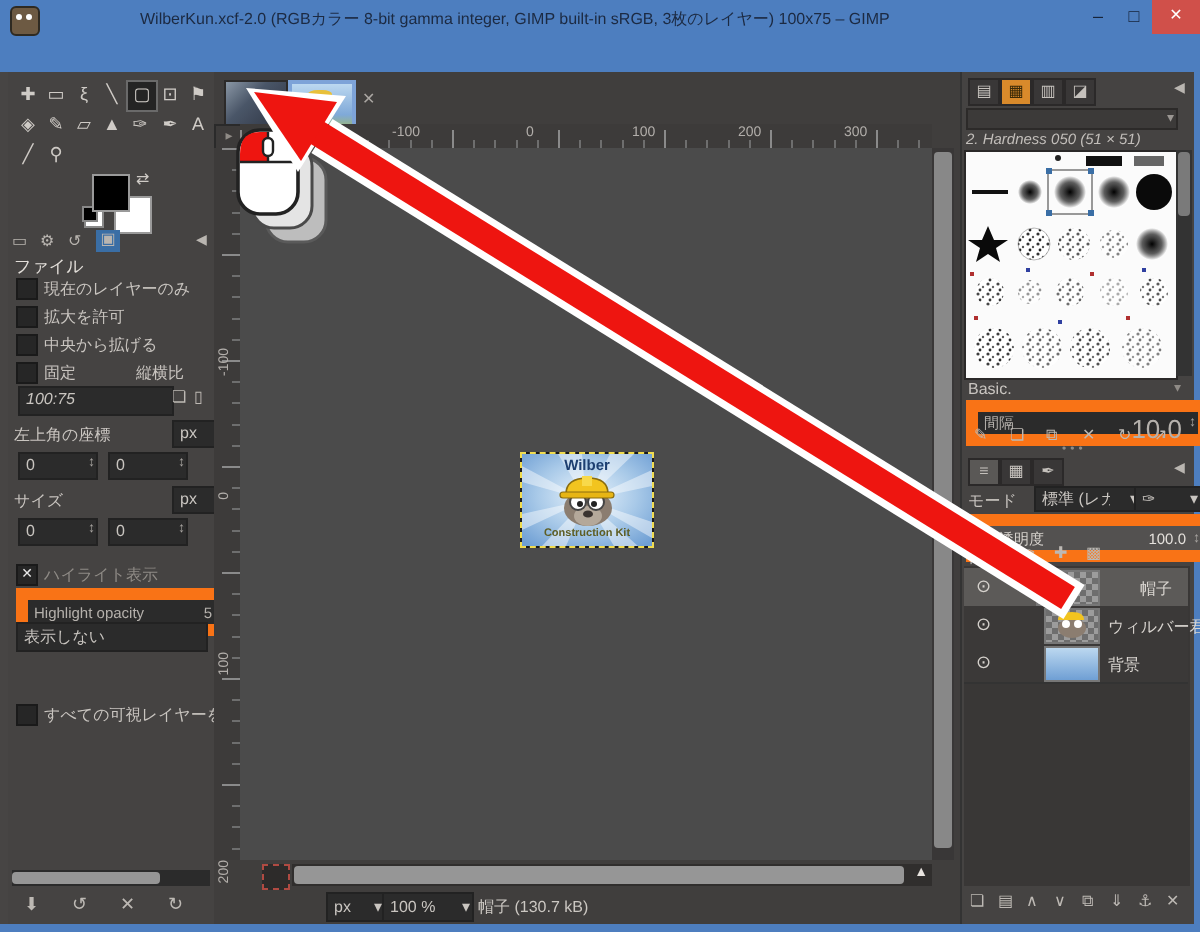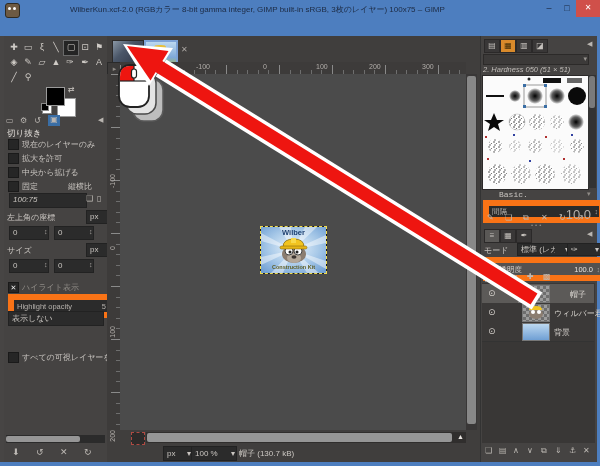--- a/index.html
+++ b/index.html
@@ -106,21 +106,21 @@
     <div class="abs fg"></div>
     <div class="abs swap">⇄</div>
     <div class="abs mini-fgbg"></div>
 
     <div class="abs dock-tab-row" style="left:2px;top:80px;">▭</div>
     <div class="abs dock-tab-row" style="left:16px;top:80px;">⚙</div>
     <div class="abs dock-tab-row" style="left:30px;top:80px;">↺</div>
     <div class="abs dock-tab-row" style="left:44px;top:79px;width:12px;height:11px;background:#3a6ea5;text-align:center;">▣</div>
     <div class="abs dock-tab-row" style="left:94px;top:80px;font-size:7px;">◀</div>
 
-    <div class="abs opt-title" style="left:3px;top:92px;">切り抜き</div>
+    <div class="abs opt-title" style="left:3px;top:92px;">ファイル</div>
     <div class="abs chk" style="left:4px;top:103px;"></div>
     <div class="abs opt-label" style="left:18px;top:103px;width:84px;">現在のレイヤーのみ</div>
     <div class="abs chk" style="left:4px;top:117px;"></div>
     <div class="abs opt-label" style="left:18px;top:117px;width:84px;">拡大を許可</div>
     <div class="abs chk" style="left:4px;top:131px;"></div>
     <div class="abs opt-label" style="left:18px;top:131px;width:84px;">中央から拡げる</div>
 
     <div class="abs chk" style="left:4px;top:145px;"></div>
     <div class="abs opt-label" style="left:18px;top:145px;width:34px;">固定</div>
     <div class="abs opt-label" style="left:64px;top:145px;width:39px;">縦横比</div>
@@ -310,21 +310,21 @@
         <circle cx="14" cy="98" r="10" fill="url(#speck)" opacity="0.95"></circle>
         <circle cx="38" cy="98" r="10" fill="url(#speck)" opacity="0.7"></circle>
         <circle cx="62" cy="98" r="10" fill="url(#speck)" opacity="0.85"></circle>
         <circle cx="88" cy="98" r="10" fill="url(#speck)" opacity="0.6"></circle>
       </svg>
     </div>
     <div class="abs scroll-track" style="left:107px;top:39px;width:8px;height:113px;background:#333;">
       <div class="scroll-thumb" style="position:absolute;left:1px;top:1px;width:6px;height:32px;background:#7a7a7a;"></div>
     </div>
 
-    <div class="abs opt-label" style="left:18px;top:154px;width:90px;font-family:Liberation Mono, monospace;">Basic.</div>
+    <div class="abs opt-label" style="left:3px;top:154px;width:90px;">Basic.</div>
     <div class="abs dim" style="left:106px;top:154px;font-size:7px;">▾</div>
     <div class="abs slider" style="left:2px;top:164px;width:110px;height:11px;">
       <span style="position:absolute;left:3px;top:1px;font-size:7.5px;">間隔</span>
       <span style="position:absolute;right:8px;top:1px;font-size:13px;">10.0</span>
       <span class="spin" style="position:absolute;right:1px;top:2px;">↕</span>
     </div>
 
     <div class="abs icon-txt" style="left:6px;top:177px;font-size:8px;">✎</div>
     <div class="abs icon-txt" style="left:24px;top:177px;font-size:8px;">❏</div>
     <div class="abs icon-txt" style="left:42px;top:177px;font-size:8px;">⧉</div>

